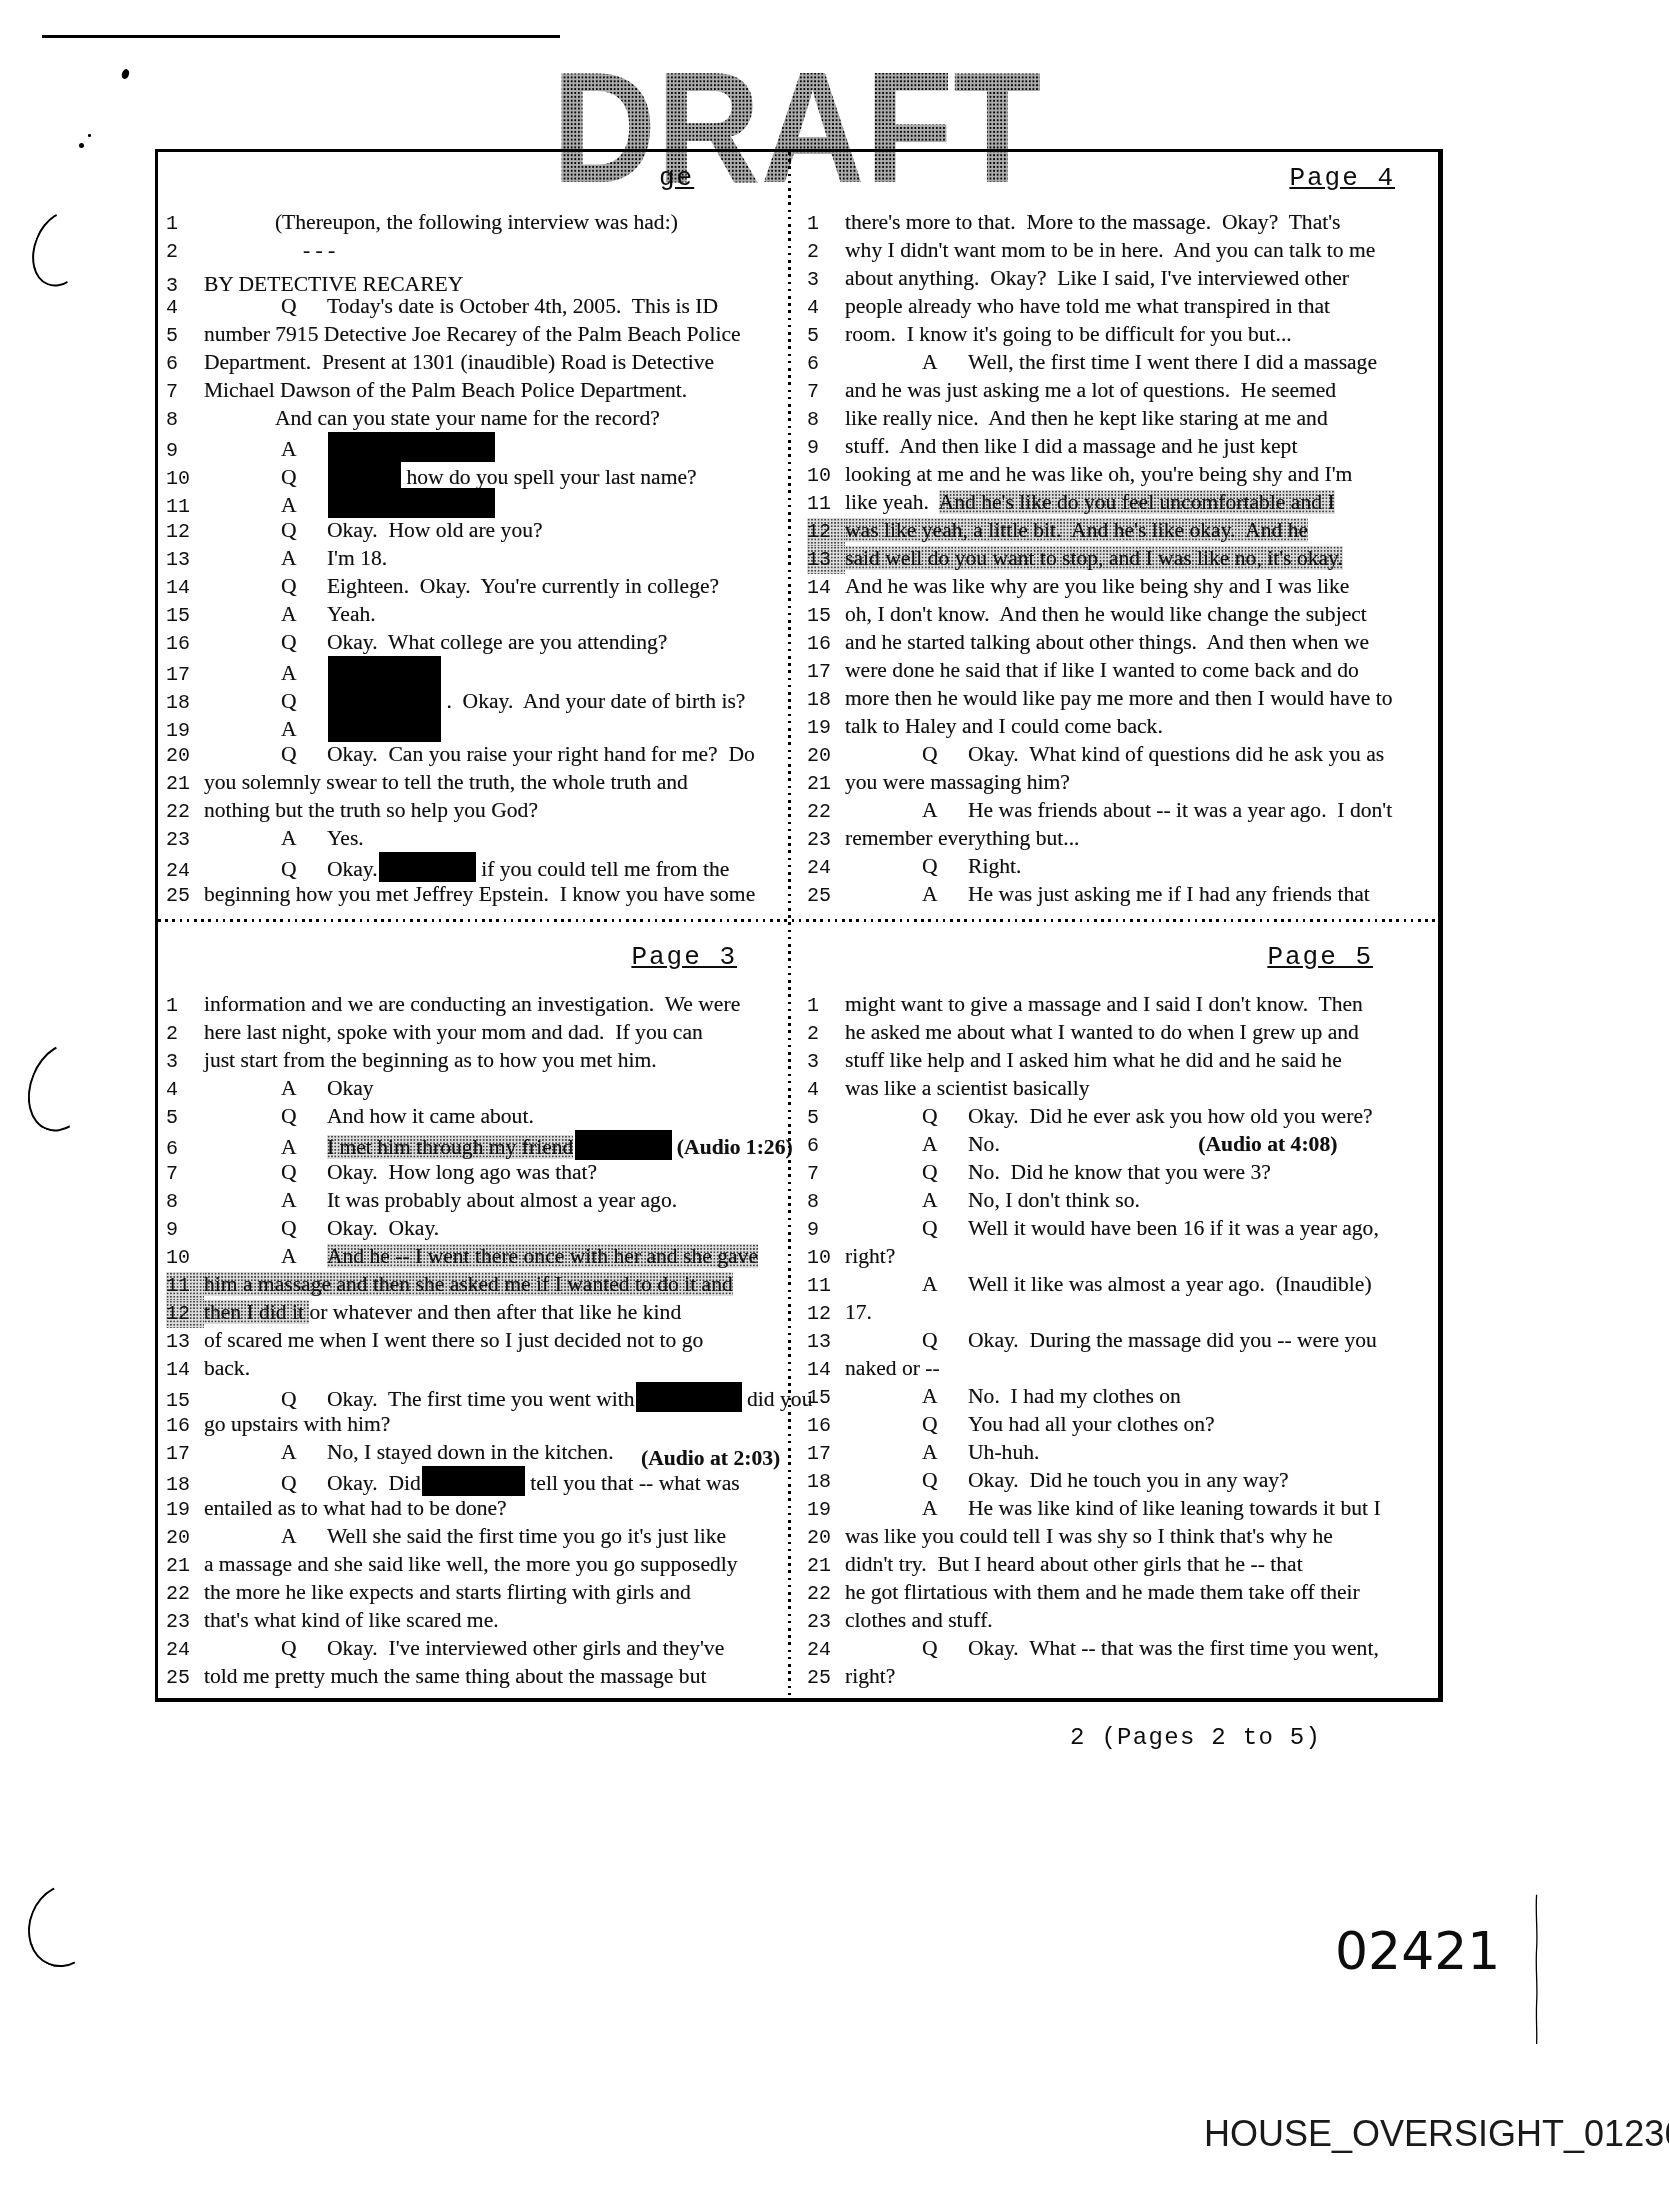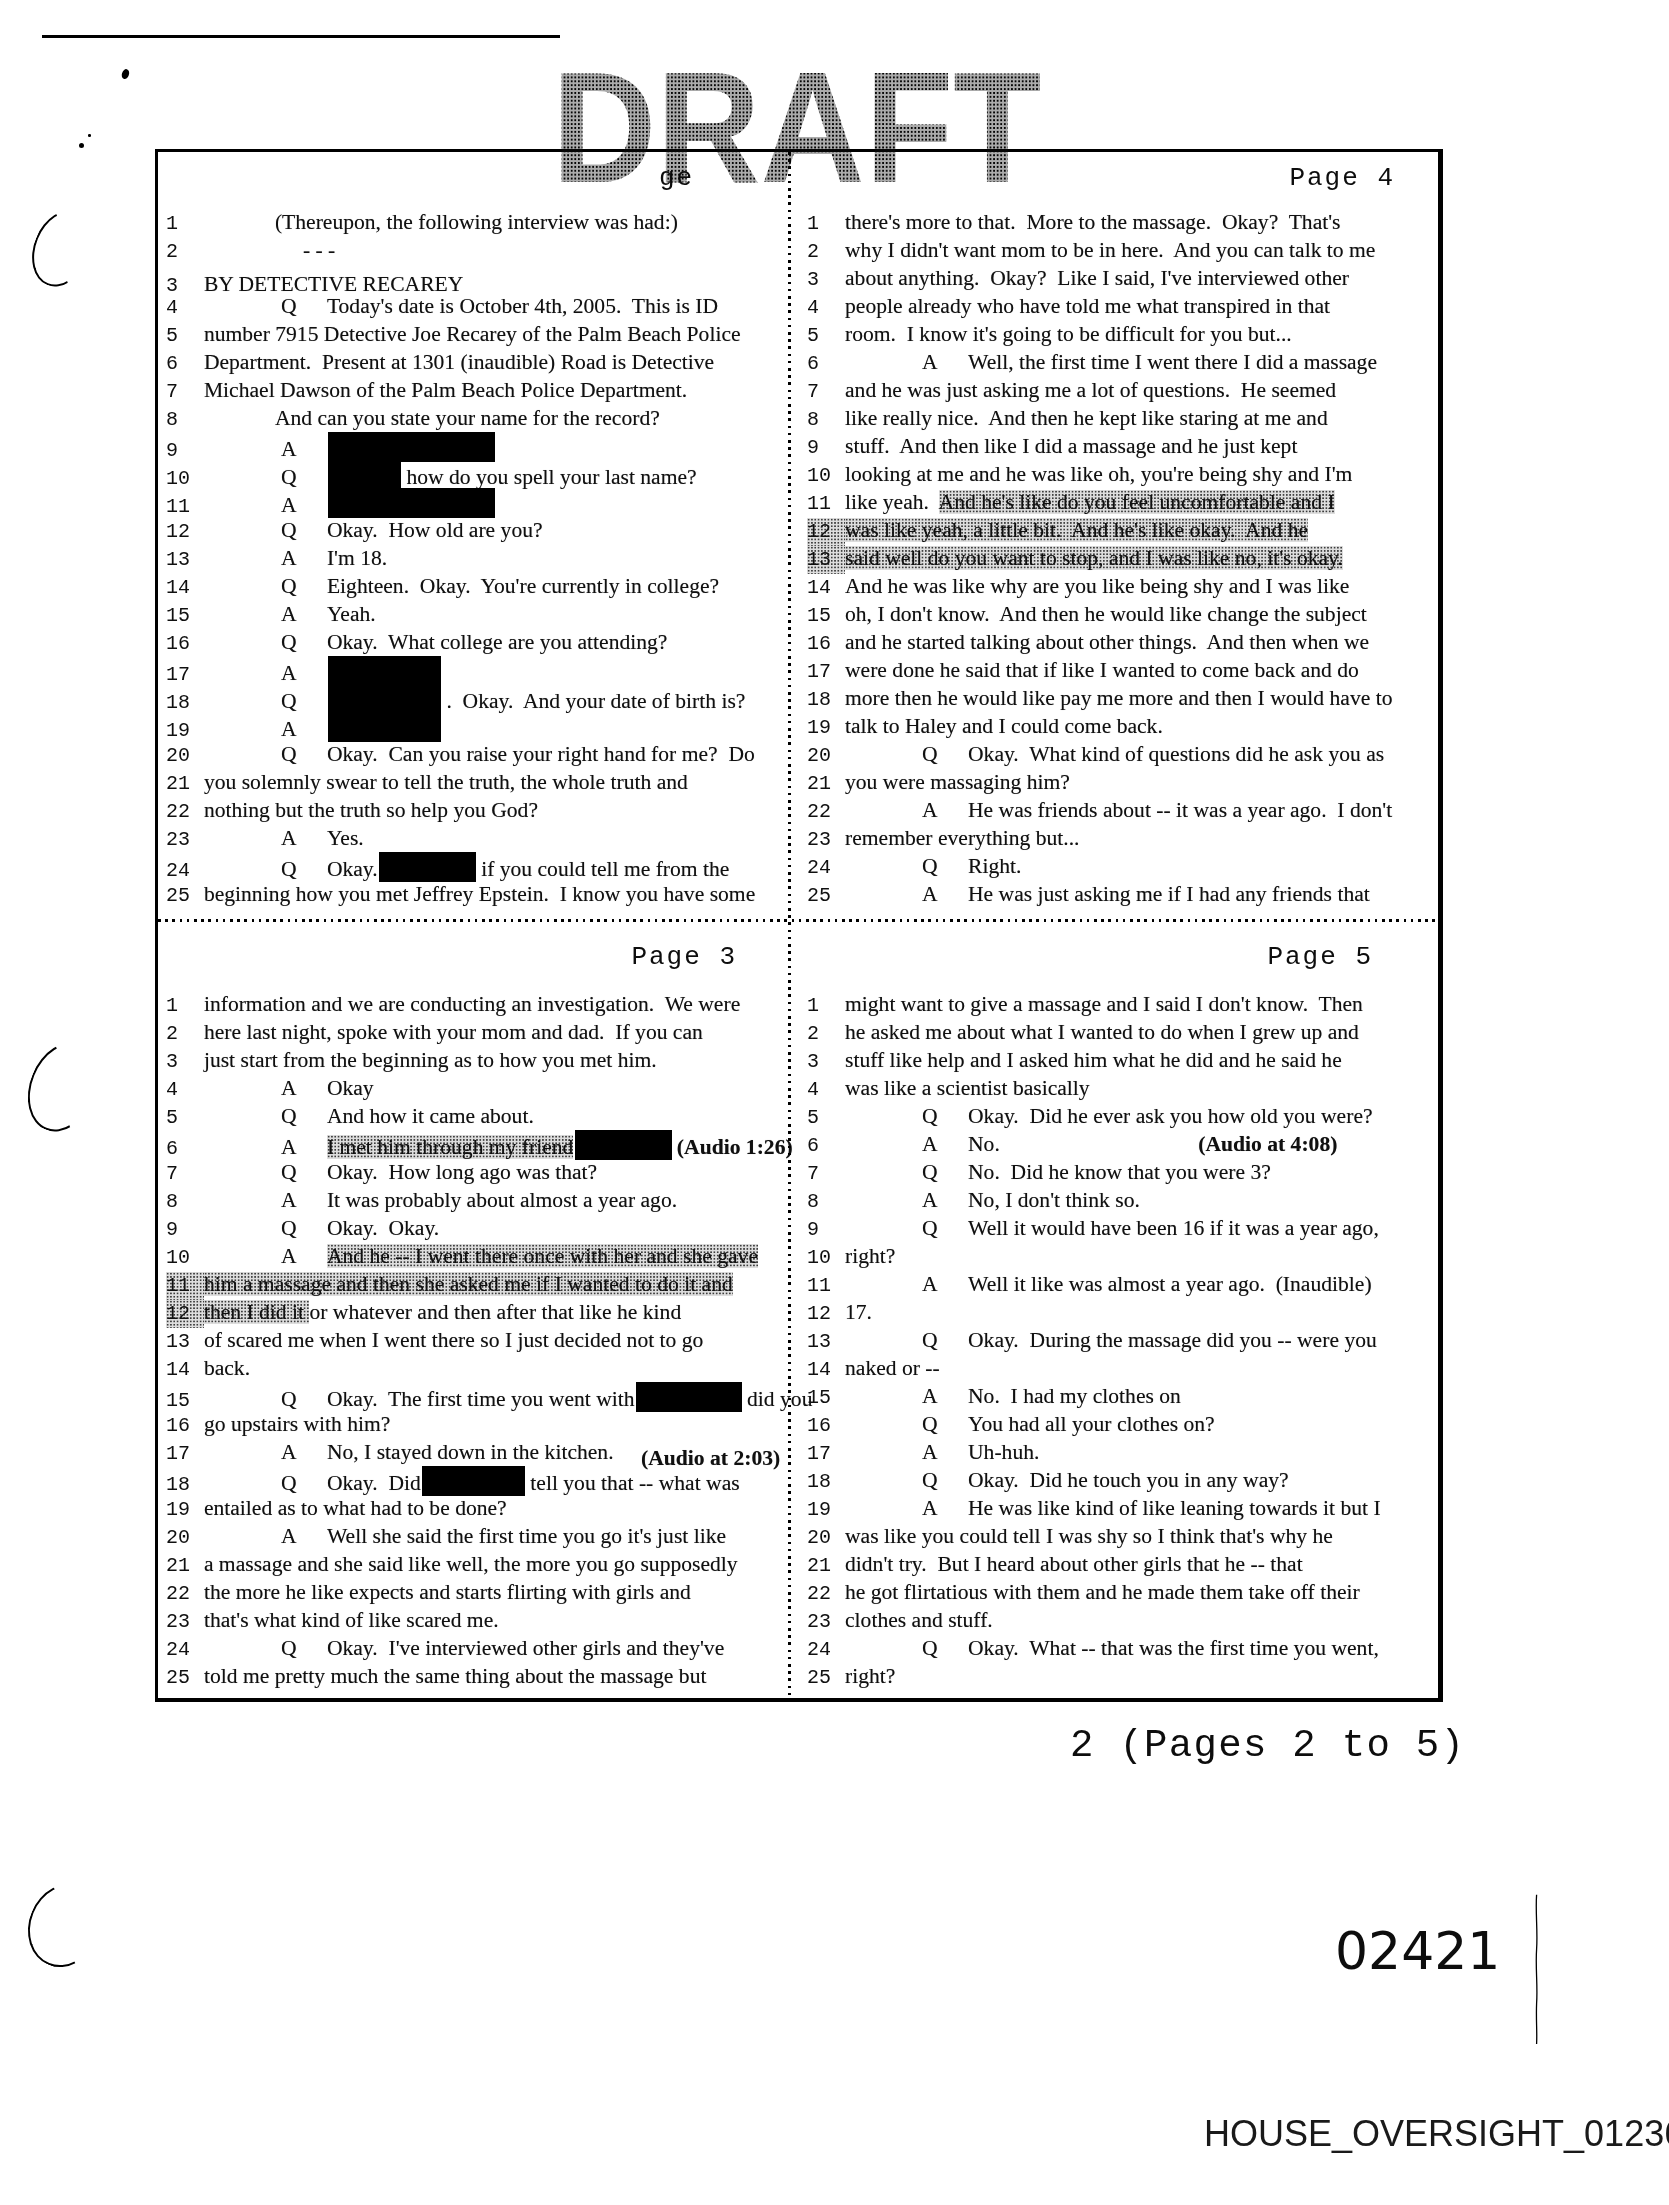--- a/index.html
+++ b/index.html
@@ -38,21 +38,21 @@
   .under-grid-residue{position:absolute;left:155px;top:1699px;width:1280px;height:3.3px;opacity:.45;
         background:repeating-linear-gradient(to right,#000 0 7.9px,transparent 7.9px 19.6px);}
 
   .quad{position:absolute;}
   .q-tl{left:0;top:0;width:630px;height:767px;}
   .q-tr{left:632px;top:0;right:0;height:767px;}
   .q-bl{left:0;top:770px;width:630px;bottom:0;}
   .q-br{left:632px;top:770px;right:0;bottom:0;}
 
   .qheader{position:absolute;top:10.5px;font-family:"Liberation Mono",monospace;
-           font-size:26px;letter-spacing:2px;color:#0d0d0d;}
+           font-size:26px;letter-spacing:2px;color:#0d0d0d;text-decoration:underline;}
   .q-tr .qheader{right:43px;}
   .q-tl .qheader{left:501px;}
   .q-bl .qheader{right:51px;top:19.6px;}
   .q-br .qheader{right:65px;top:19.6px;}
 
   .lines{position:absolute;left:7.9px;right:2.6px;top:56px;}
   .q-bl .lines,.q-br .lines{top:68px;}
   .q-tr .lines,.q-br .lines{left:17px;}
 
   .row{display:flex;height:28px;line-height:28px;align-items:baseline;}
@@ -65,21 +65,21 @@
   .body.plain{padding-left:0;margin-top:6px;}
   .bold{font-weight:bold;}
   .aright{position:absolute;font-weight:bold;}
   .hl{background-color:#dedede;
       background-image:radial-gradient(#3c3c3c 0.7px, transparent 0.8px);
       background-size:3.3px 3.3px;}
   .rx{display:inline-block;height:30px;background:#000;vertical-align:-5.9px;margin:0 5.2px 0 1.3px;}
 
   
   .page-summary{position:absolute;left:1070px;top:1724px;font-family:"Liberation Mono",monospace;
-                font-size:39px;letter-spacing:1.3px;color:#0d0d0d;}
+                font-size:24px;letter-spacing:1.3px;color:#0d0d0d;}
   .stamp-number{position:absolute;left:1335px;top:1921px;font-family:"DejaVu Sans",sans-serif;
                 font-size:52px;color:#0d0d0d;}
   .bates{position:absolute;left:1204px;top:2113px;font-family:"Liberation Sans",sans-serif;
          font-size:36px;color:#1a1a1a;}
 </style>
 </head>
 <body>
 
 <div class="page">
 

